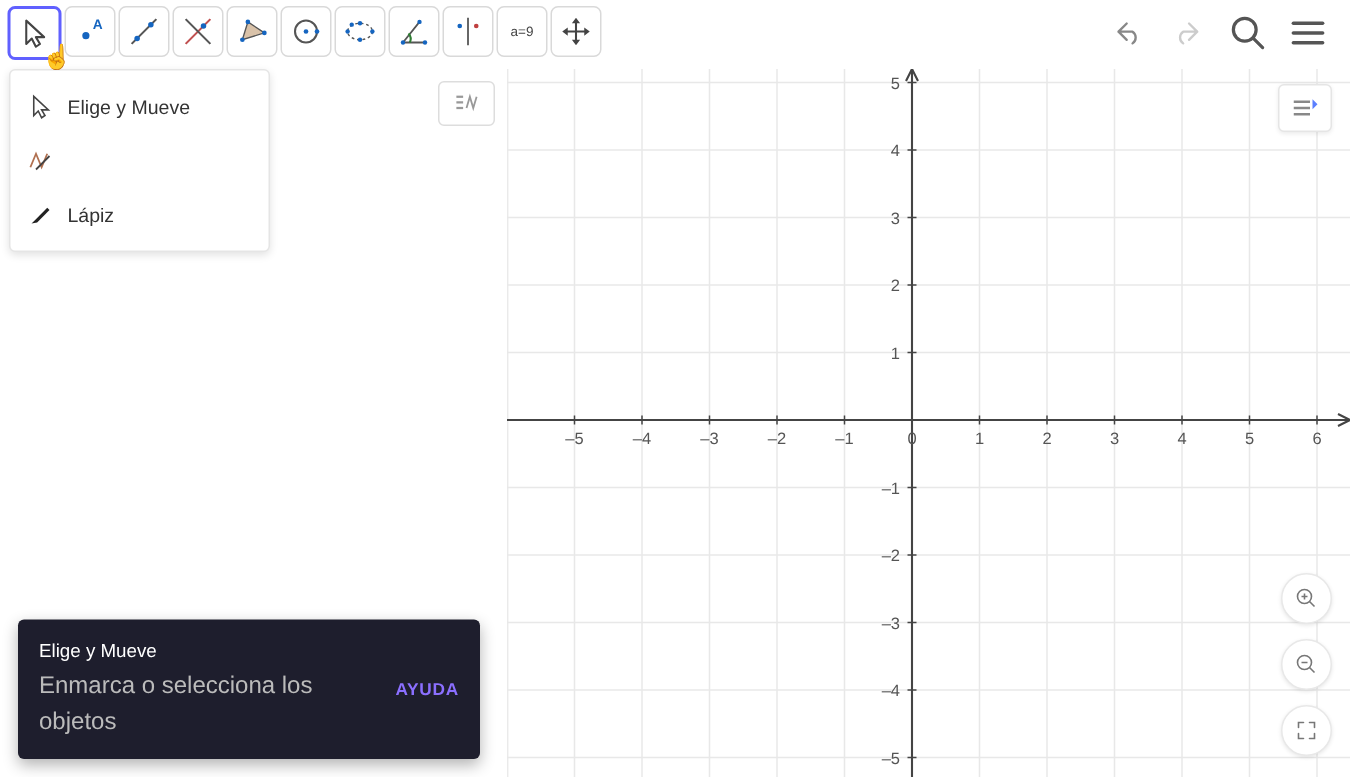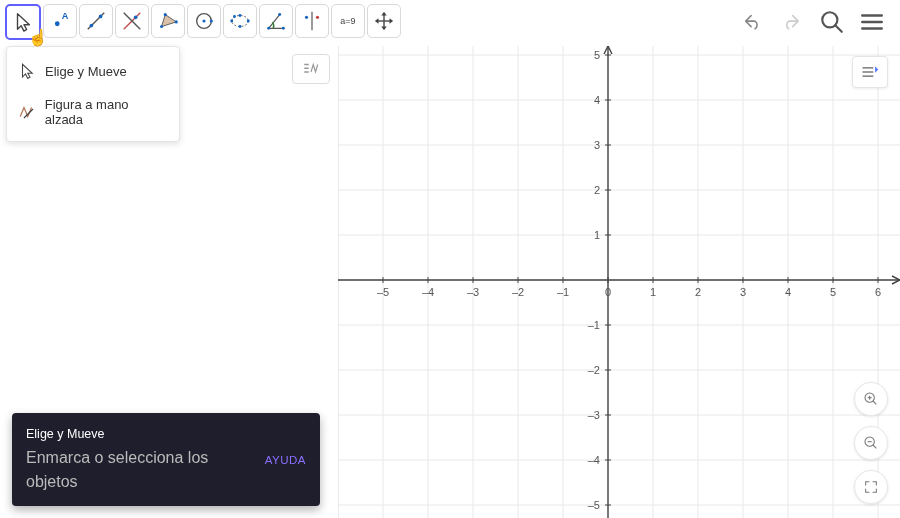--- a/index.html
+++ b/index.html
@@ -179,21 +179,21 @@
     box-shadow: 0 4px 10px rgba(0,0,0,0.3);
     gap: 10px;
     z-index: 40;
   }
   .tooltip .tt-left { font-size: 12px; line-height: 1.5; }
   .tooltip .tt-title { font-size: 12.5px; color: #fff; margin-bottom: 2px; }
   .tooltip .tt-desc { color: #bbb; font-size: 16px; }
   .tooltip .tt-help {
     color: #8b6fff;
     font-size: 11.5px;
-    font-weight: normal;
+    font-weight: bold;
     cursor: pointer;
     letter-spacing: 0.5px;
   }
 
   
   .cursor-hand {
     position: absolute;
     top: 28px;
     left: 28px;
     font-size: 16px;
@@ -345,21 +345,28 @@
     </span>
     <span>Elige y Mueve</span>
   </div>
   <div class="dd-item">
     <span class="dd-ic">
       <svg viewBox="0 0 24 24" width="18" height="18">
         <path d="M3 18 L8 6 L13 18 L18 6" fill="none" stroke="#b07050" stroke-width="1.6"></path>
         <line x1="8" y1="20" x2="20" y2="8" stroke="#444" stroke-width="1.6"></line>
       </svg>
     </span>
-    <span>Figura a mano alzada</span>
+  </div>
+  <div class="dd-item">
+    <span class="dd-ic">
+      <svg viewBox="0 0 24 24" width="18" height="18">
+        <path d="M4 20 L7 17 L18 6 L20 8 L9 19 L4 20 Z" fill="#222"></path>
+      </svg>
+    </span>
+    <span>Lápiz</span>
   </div>
 </div>
 
 <div class="graph">
   <svg class="axes" viewBox="0 0 562 472">
       <line x1="0" y1="0" x2="0" y2="472" stroke="#e8e8e8" stroke-width="1"></line>
       <line x1="45" y1="0" x2="45" y2="472" stroke="#e8e8e8" stroke-width="1"></line>
       <line x1="90" y1="0" x2="90" y2="472" stroke="#e8e8e8" stroke-width="1"></line>
       <line x1="135" y1="0" x2="135" y2="472" stroke="#e8e8e8" stroke-width="1"></line>
       <line x1="180" y1="0" x2="180" y2="472" stroke="#e8e8e8" stroke-width="1"></line>

